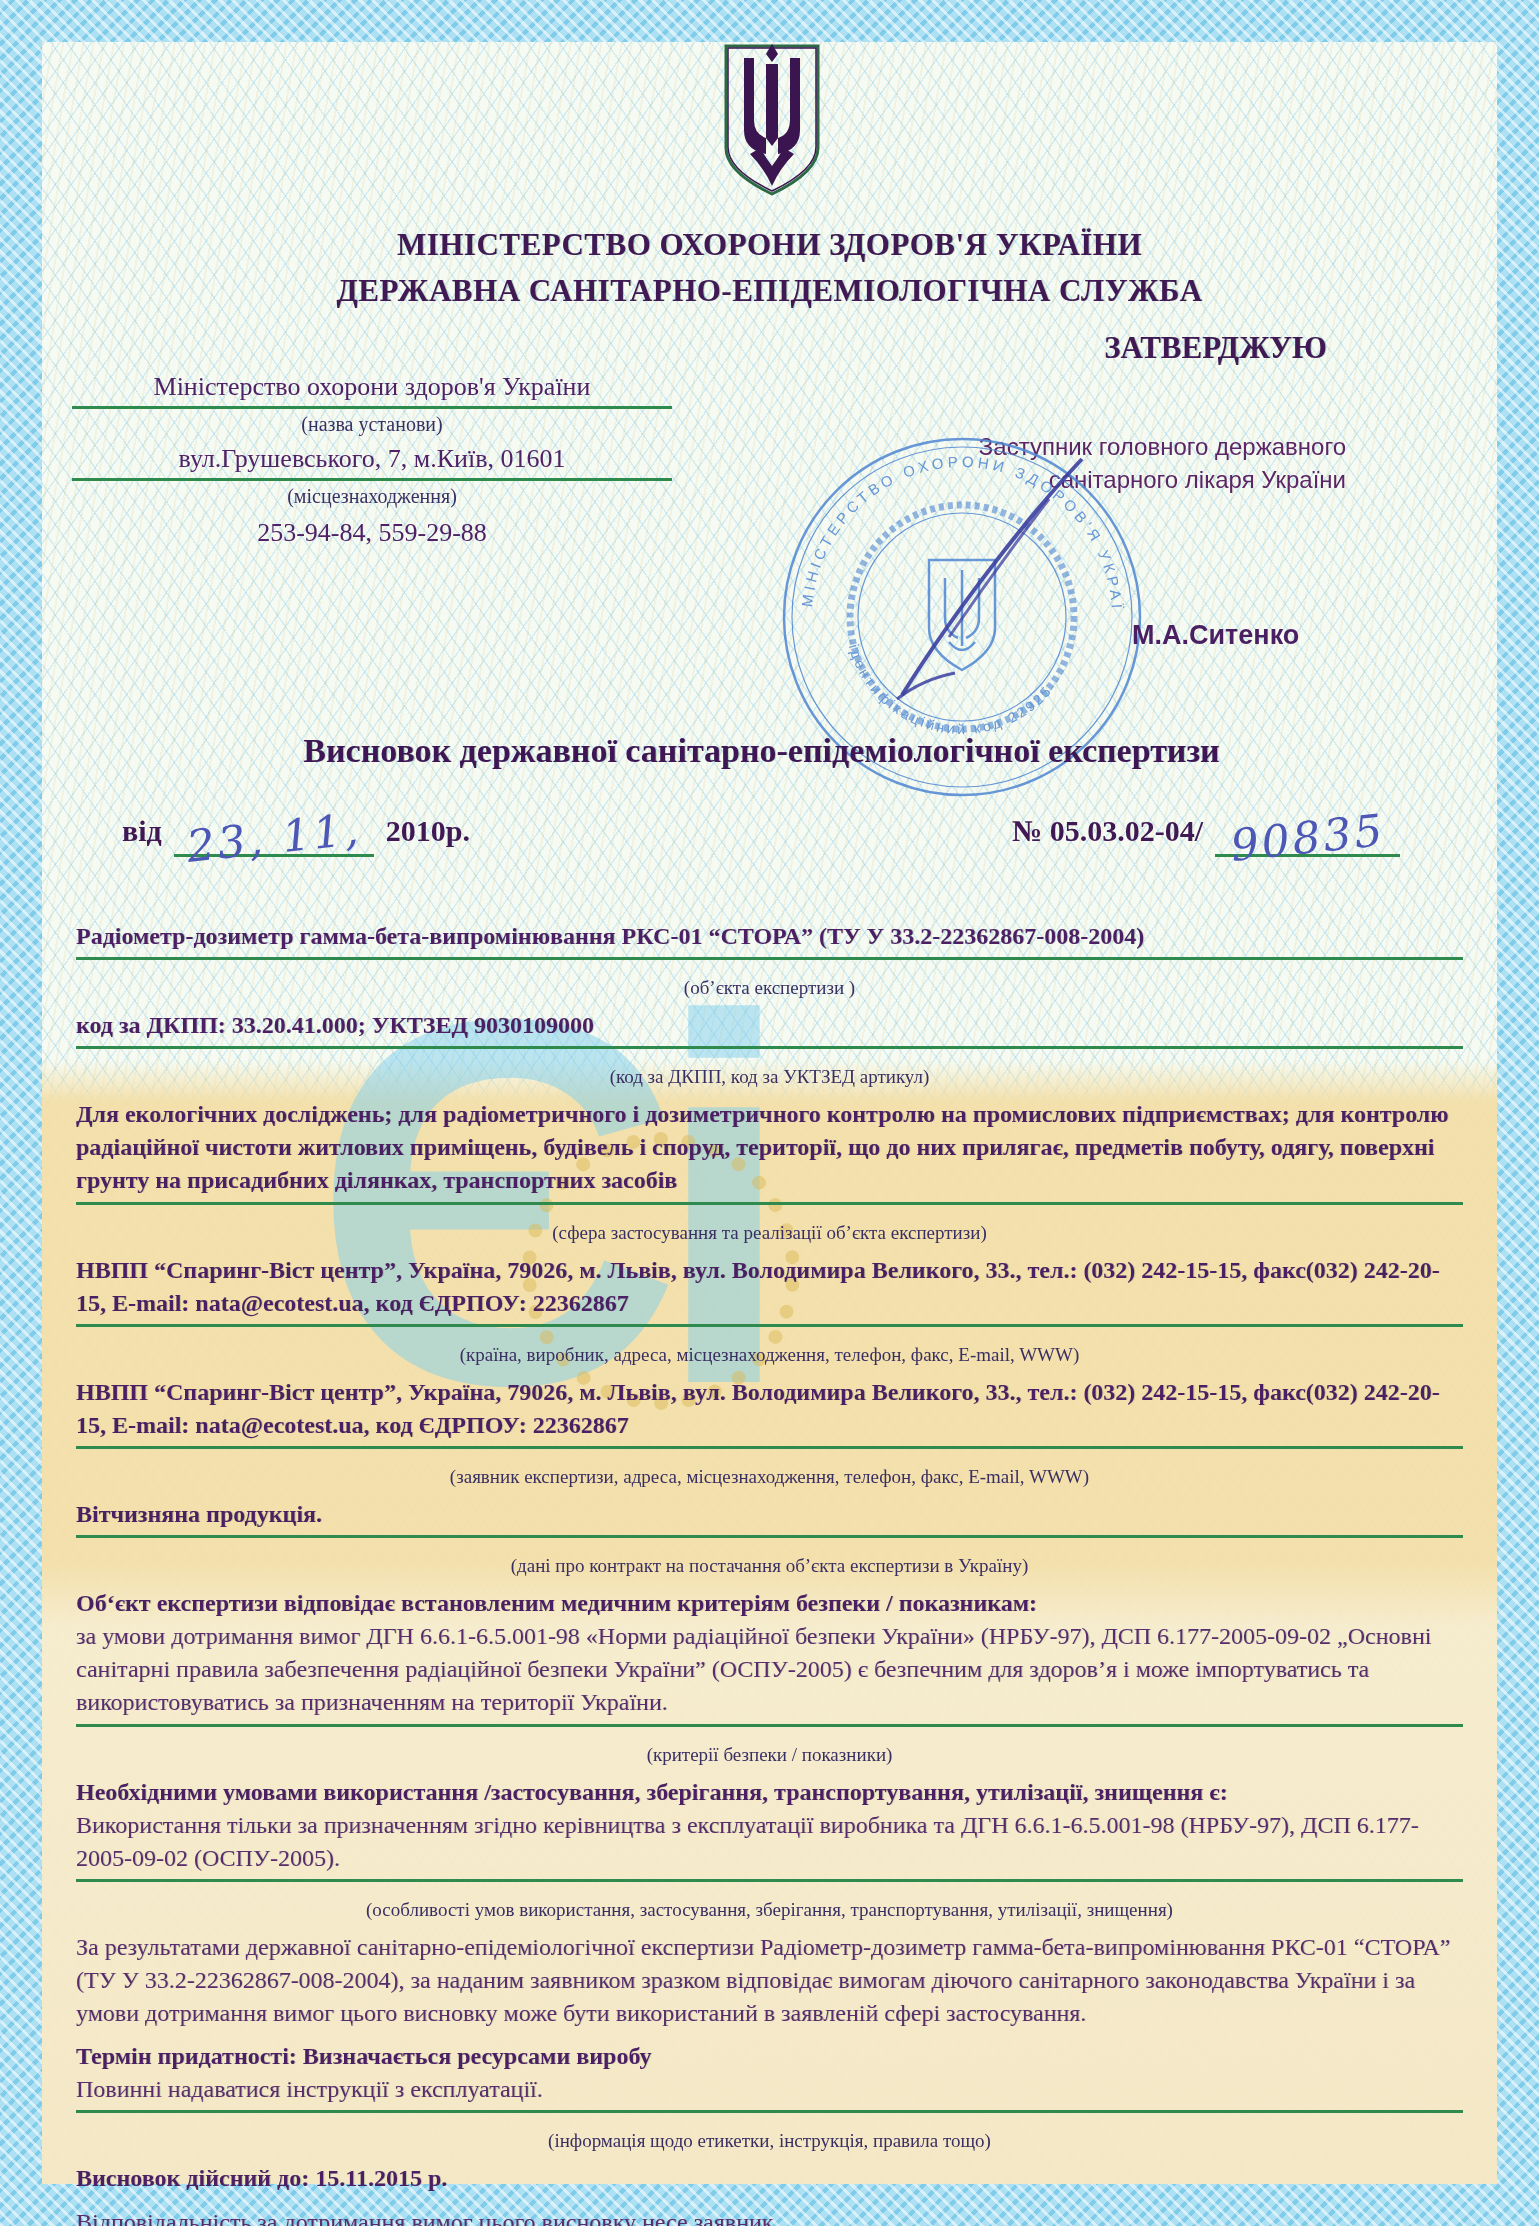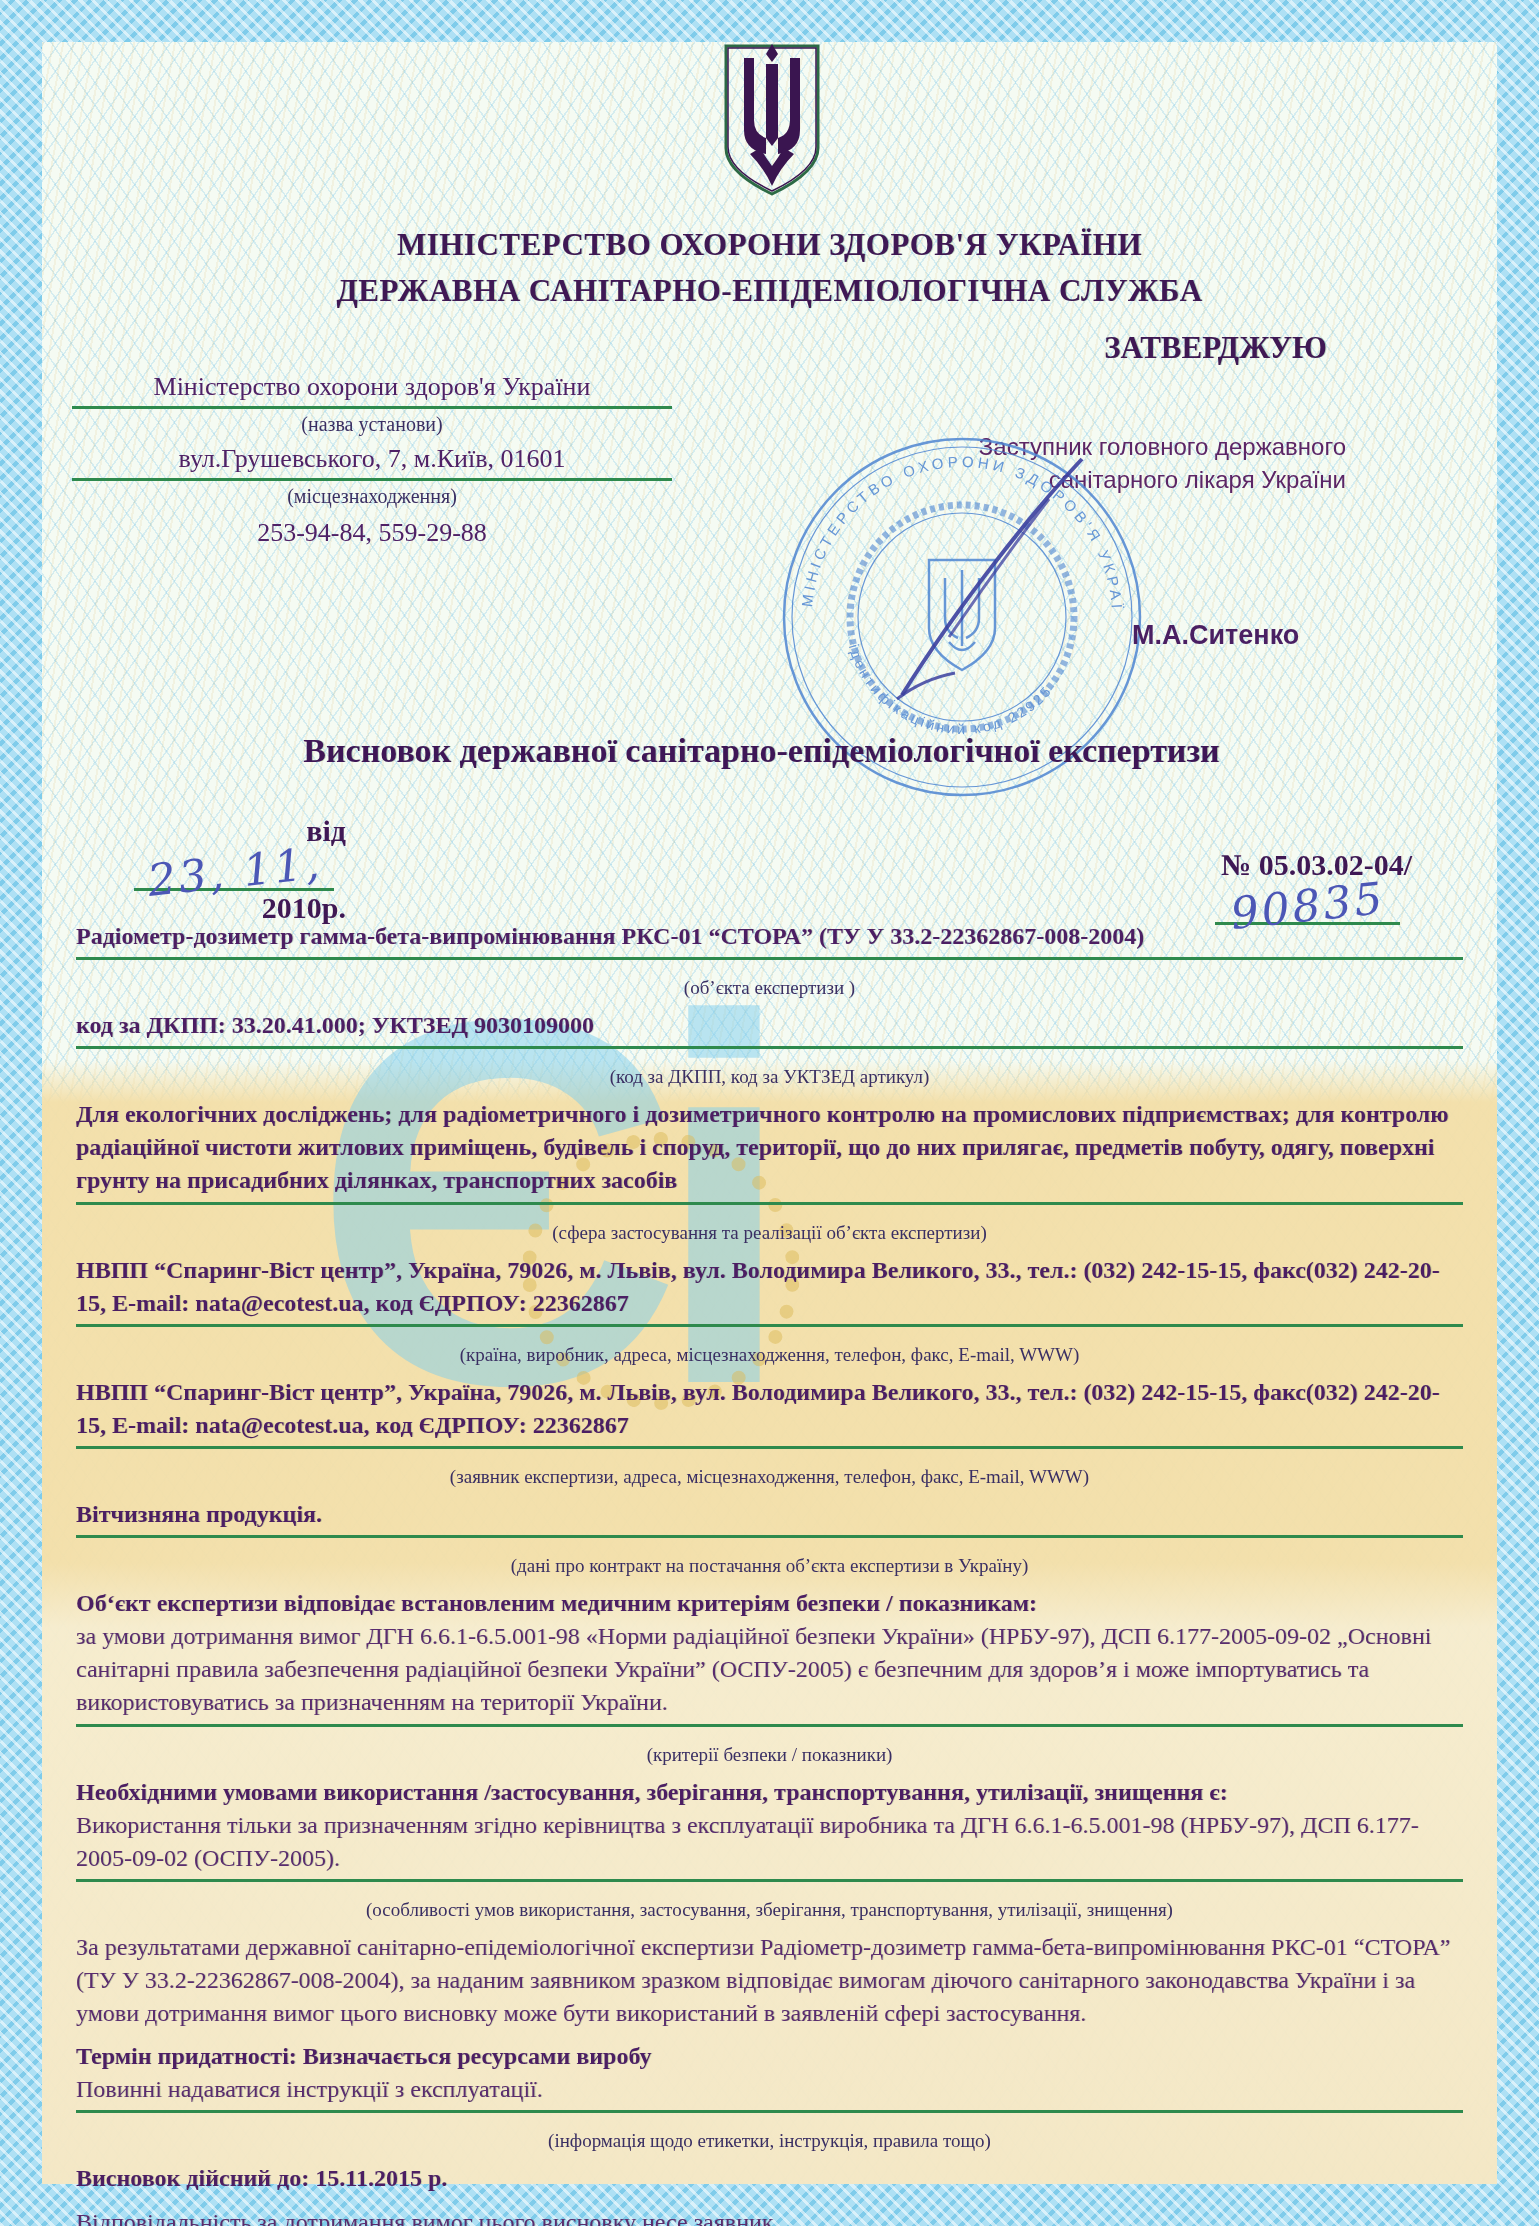--- a/index.html
+++ b/index.html
@@ -35,21 +35,21 @@
   .apprblk{left:834px;top:352px;width:470px;text-align:right;z-index:3;margin-top:36px;}
   .apprblk div{font-size:24px;line-height:33px;color:#5c2566;}
   .apprname{left:1090px;top:578px;font-size:27px;font-weight:bold;color:#4a1f62;z-index:5;}
   
   .stamp{left:735px;top:390px;width:370px;height:370px;opacity:0.85;z-index:3;}
   .sig{left:735px;top:395px;width:370px;height:340px;z-index:4;}
   
   .doctitle{left:0;right:16px;top:690px;text-align:center;font-size:34px;font-weight:bold;color:#3e1656;z-index:3;}
   
   .daterow{left:80px;right:85px;top:772px;display:flex;justify-content:space-between;align-items:flex-end;z-index:3;}
-  .dategrp{display:flex;align-items:flex-end;flex-direction:column;}
+  .dategrp{display:flex;align-items:flex-start;}
   .dlabel{font-size:30px;font-weight:bold;color:#3f1854;}
   .write-line{display:inline-block;border-bottom:3px solid #2e8a4d;text-align:center;margin:0 12px;position:relative;}
   .hand{display:inline-block;font-family:"DejaVu Serif",serif;font-style:italic;font-size:44px;letter-spacing:3px;color:#4c57b6;transform:rotate(-6deg) translateY(4px);line-height:40px;}
   .wl-date{width:200px;}
   .wl-num{width:185px;}
   
   .wm-letters{left:270px;top:900px;font-family:"Liberation Sans",sans-serif;font-weight:bold;font-size:520px;line-height:1;letter-spacing:-30px;color:rgba(125,205,238,0.5);z-index:1;}
   .wm-ring{left:480px;top:1090px;width:250px;height:250px;border:14px dotted rgba(220,186,88,0.5);border-radius:50%;z-index:1;}
   
   .docbody{left:34px;right:34px;top:878px;z-index:2;}

